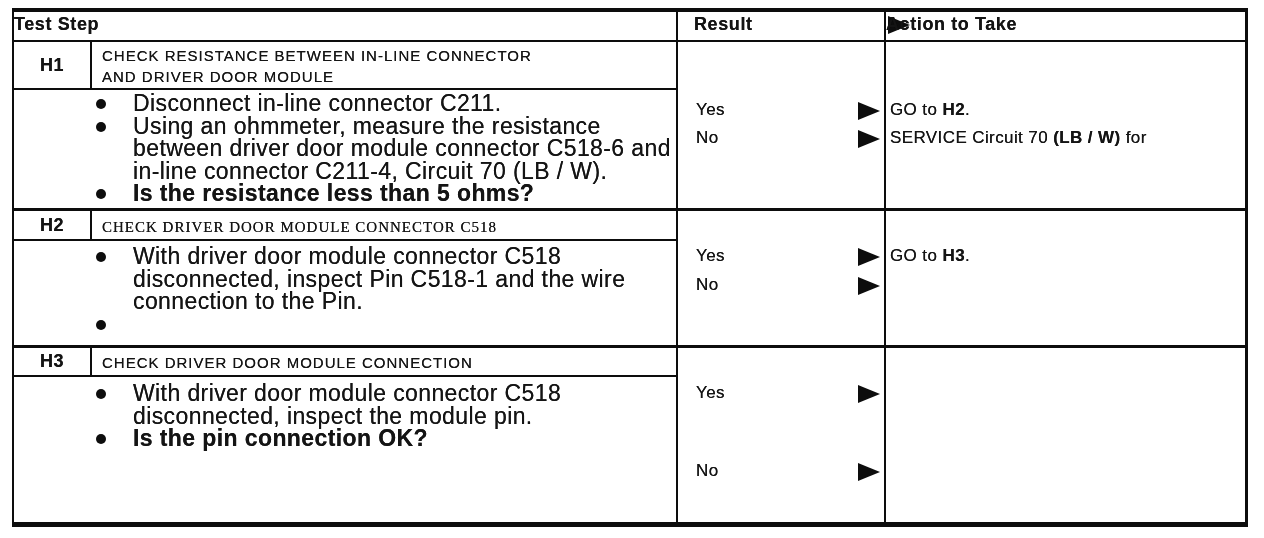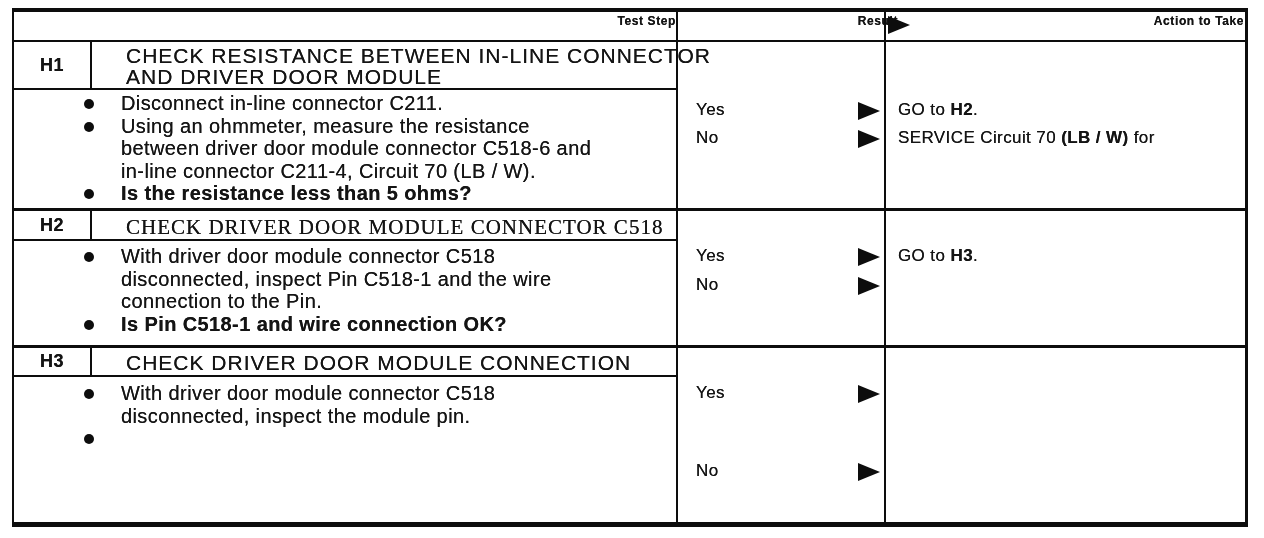--- a/index.html
+++ b/index.html
@@ -22,56 +22,56 @@
   #h-sep1   {left:14px;top:208px;width:1231px;height:3px;}
   #h-sep2   {left:14px;top:345px;width:1231px;height:3px;}
   #h-t1     {left:14px;top:88px;width:662px;height:2px;}
   #h-t2     {left:14px;top:239px;width:662px;height:2px;}
   #h-t3     {left:14px;top:375px;width:662px;height:2px;}
   
   #v-l1{left:90px;top:42px;width:2px;height:46px;}
   #v-l2{left:90px;top:211px;width:2px;height:28px;}
   #v-l3{left:90px;top:348px;width:2px;height:27px;}
 
-  .hdr{position:absolute;top:14px;font-size:12px;font-weight:700;letter-spacing:0.6px;text-align:right;}
+  .hdr{position:absolute;top:14px;font-size:18px;font-weight:700;letter-spacing:0.6px;text-align:left;}
   #hdr-test{left:14px;width:662px;}
   #hdr-result{left:678px;width:204px;margin-left:16px;}
   #hdr-action{left:886px;width:358px;}
 
   .arrow{position:absolute;width:0;height:0;border-top:9px solid transparent;
          border-bottom:9px solid transparent;border-left:22px solid #0d0d0d;}
   #hdr-arrow{right:-12px;top:2px;}
 
   .step-label{position:absolute;display:flex;align-items:center;justify-content:center;
               font-size:18px;font-weight:700;letter-spacing:0.5px;text-align:right;}
   #lab1{left:14px;top:42px;width:76px;height:46px;}
   #lab2{left:14px;top:211px;width:76px;height:28px;}
   #lab3{left:14px;top:348px;width:76px;height:27px;}
 
-  .title{position:absolute;left:102px;width:572px;font-size:21px;line-height:21px;
-         letter-spacing:1px;white-space:nowrap;margin-left:24px;}
+  .title{position:absolute;left:102px;width:572px;font-size:15px;line-height:21px;
+         letter-spacing:1px;white-space:nowrap;}
   #ttl1{top:45px;}
   #ttl2{top:217px;font-family:Liberation Serif, serif;}
   #ttl3{top:352px;}
 
-  .bullets{position:absolute;left:84px;width:578px;font-size:20px;line-height:22.5px;letter-spacing:0.4px;}
+  .bullets{position:absolute;left:96px;width:578px;font-size:23px;line-height:22.5px;letter-spacing:0.4px;}
   #bl1{top:92px;}
   #bl2{top:245px;}
   #bl3{top:382px;}
   .bullet{display:flex;align-items:flex-start;}
   .dot{flex:none;width:10px;height:10px;border-radius:50%;background:#0d0d0d;margin-top:7px;}
   .blines{margin-left:27px;white-space:nowrap;}
 
   .rrow{position:absolute;left:676px;width:570px;font-size:17px;line-height:22px;letter-spacing:0.4px;}
   #r1y{top:99px;}  #r1n{top:127px;}
   #r2y{top:245px;} #r2n{top:274px;}
   #r3y{top:382px;} #r3n{top:460px;}
   .rlabel{position:absolute;left:20px;top:0;}
   .rarrow{left:182px;top:3px;}
-  .raction{position:absolute;left:222px;top:0;width:344px;white-space:nowrap;}
+  .raction{position:absolute;left:214px;top:0;width:344px;white-space:nowrap;}
   .b{font-weight:700;}
 </style>
 </head>
 <body>
 
 <div class="page">
 
   <div class="ln" id="bd-top"></div>
   <div class="ln" id="bd-bottom"></div>
   <div class="ln" id="bd-left"></div>
@@ -147,23 +147,20 @@
     <div class="bullet">
       <span class="dot"></span>
       <div class="blines">
           <div><span>With driver door module connector C518</span></div>
           <div><span>disconnected, inspect Pin C518-1 and the wire</span></div>
           <div><span>connection to the Pin.</span></div>
         </div>
     </div>
     <div class="bullet">
       <span class="dot"></span>
-      <div class="blines">
-          <div><span class="b">Is Pin C518-1 and wire connection OK?</span></div>
-        </div>
     </div>
   </div>
   <div class="rrow" id="r2y">
     <span class="rlabel">Yes</span>
     <span class="arrow rarrow"></span>
     <div class="raction">
         <div><span>GO to </span><span class="b">H3</span><span>.</span></div>
       </div>
   </div>
   <div class="rrow" id="r2n">
@@ -183,20 +180,23 @@
   <div class="bullets" id="bl3">
     <div class="bullet">
       <span class="dot"></span>
       <div class="blines">
           <div><span>With driver door module connector C518</span></div>
           <div><span>disconnected, inspect the module pin.</span></div>
         </div>
     </div>
     <div class="bullet">
       <span class="dot"></span>
+      <div class="blines">
+          <div><span class="b">Is the pin connection OK?</span></div>
+        </div>
     </div>
   </div>
   <div class="rrow" id="r3y">
     <span class="rlabel">Yes</span>
     <span class="arrow rarrow"></span>
     <div class="raction">
         <div><span></span></div>
         <div><span></span></div>
         <div><span></span></div>
       </div>

